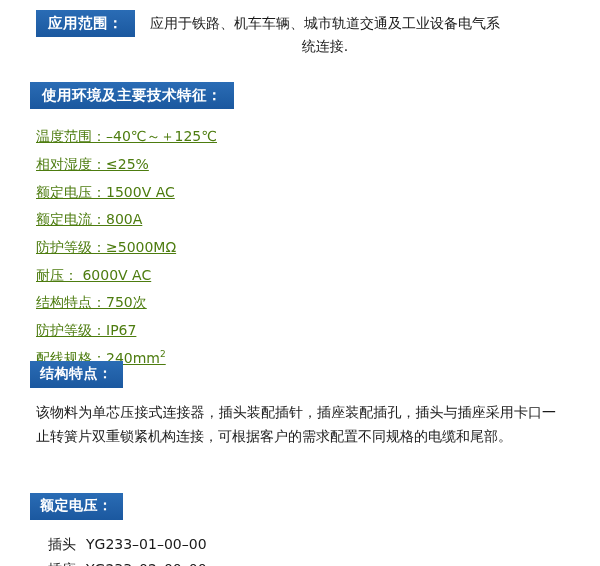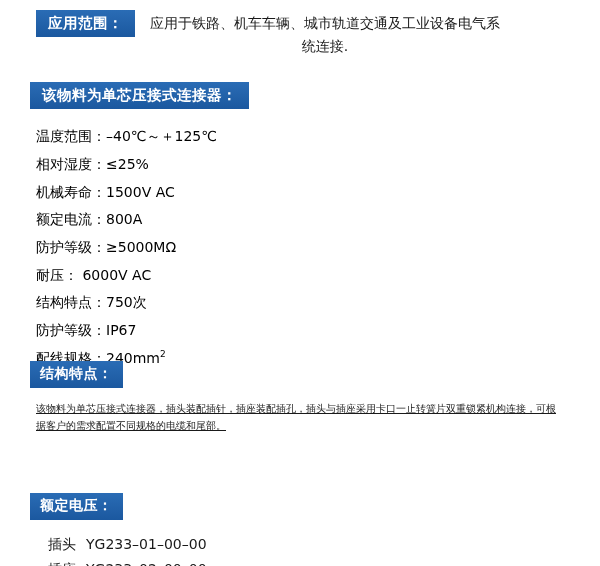--- a/index.html
+++ b/index.html
@@ -72,44 +72,44 @@
     width: 540px;
   }
   .spec-list {
     margin: 14px 0 0 6px;
     padding: 0;
     list-style: none;
   }
   .spec-list li {
     font-size: 14px;
     line-height: 1.98;
-    color: #000000;
+    color: #4d7c0f;
     white-space: nowrap;
+    text-decoration: underline;
   }
   .sup {
     font-size: 9px;
     vertical-align: super;
   }
 
   
   .sec-struct {
     position: absolute;
     left: 30px;
     top: 340px;
     width: 545px;
     margin-top: 21px;
   }
   .sec-struct .para {
     margin-top: 12px;
     margin-left: 6px;
-    font-size: 10px;
+    font-size: 14px;
     line-height: 1.78;
     text-align: justify;
     width: 520px;
-    text-decoration: underline;
   }
 
   
   .sec-code {
     position: absolute;
     left: 30px;
     top: 493px;
     width: 540px;
   }
   .code-list {
@@ -134,25 +134,25 @@
 <div class="page">
 
   <div class="sec-app">
     <div class="row-inline">
       <div class="hdr">应用范围：</div>
       <div class="app-text">应用于铁路、机车车辆、城市轨道交通及工业设备电气系统连接.</div>
     </div>
   </div>
 
   <div class="sec-env">
-    <div class="hdr">该物料为单芯压接式连接器：</div>
+    <div class="hdr">使用环境及主要技术特征：</div>
     <ul class="spec-list">
       <li>温度范围：–40℃～＋125℃</li>
       <li>相对湿度：≤25%</li>
-      <li>机械寿命：1500V AC</li>
+      <li>额定电压：1500V AC</li>
       <li>额定电流：800A</li>
       <li>防护等级：≥5000MΩ</li>
       <li>耐压： 6000V AC</li>
       <li>结构特点：750次</li>
       <li>防护等级：IP67</li>
       <li><span>配线规格：240mm</span><span class="sup">2</span></li>
     </ul>
   </div>
 
   <div class="sec-struct">

